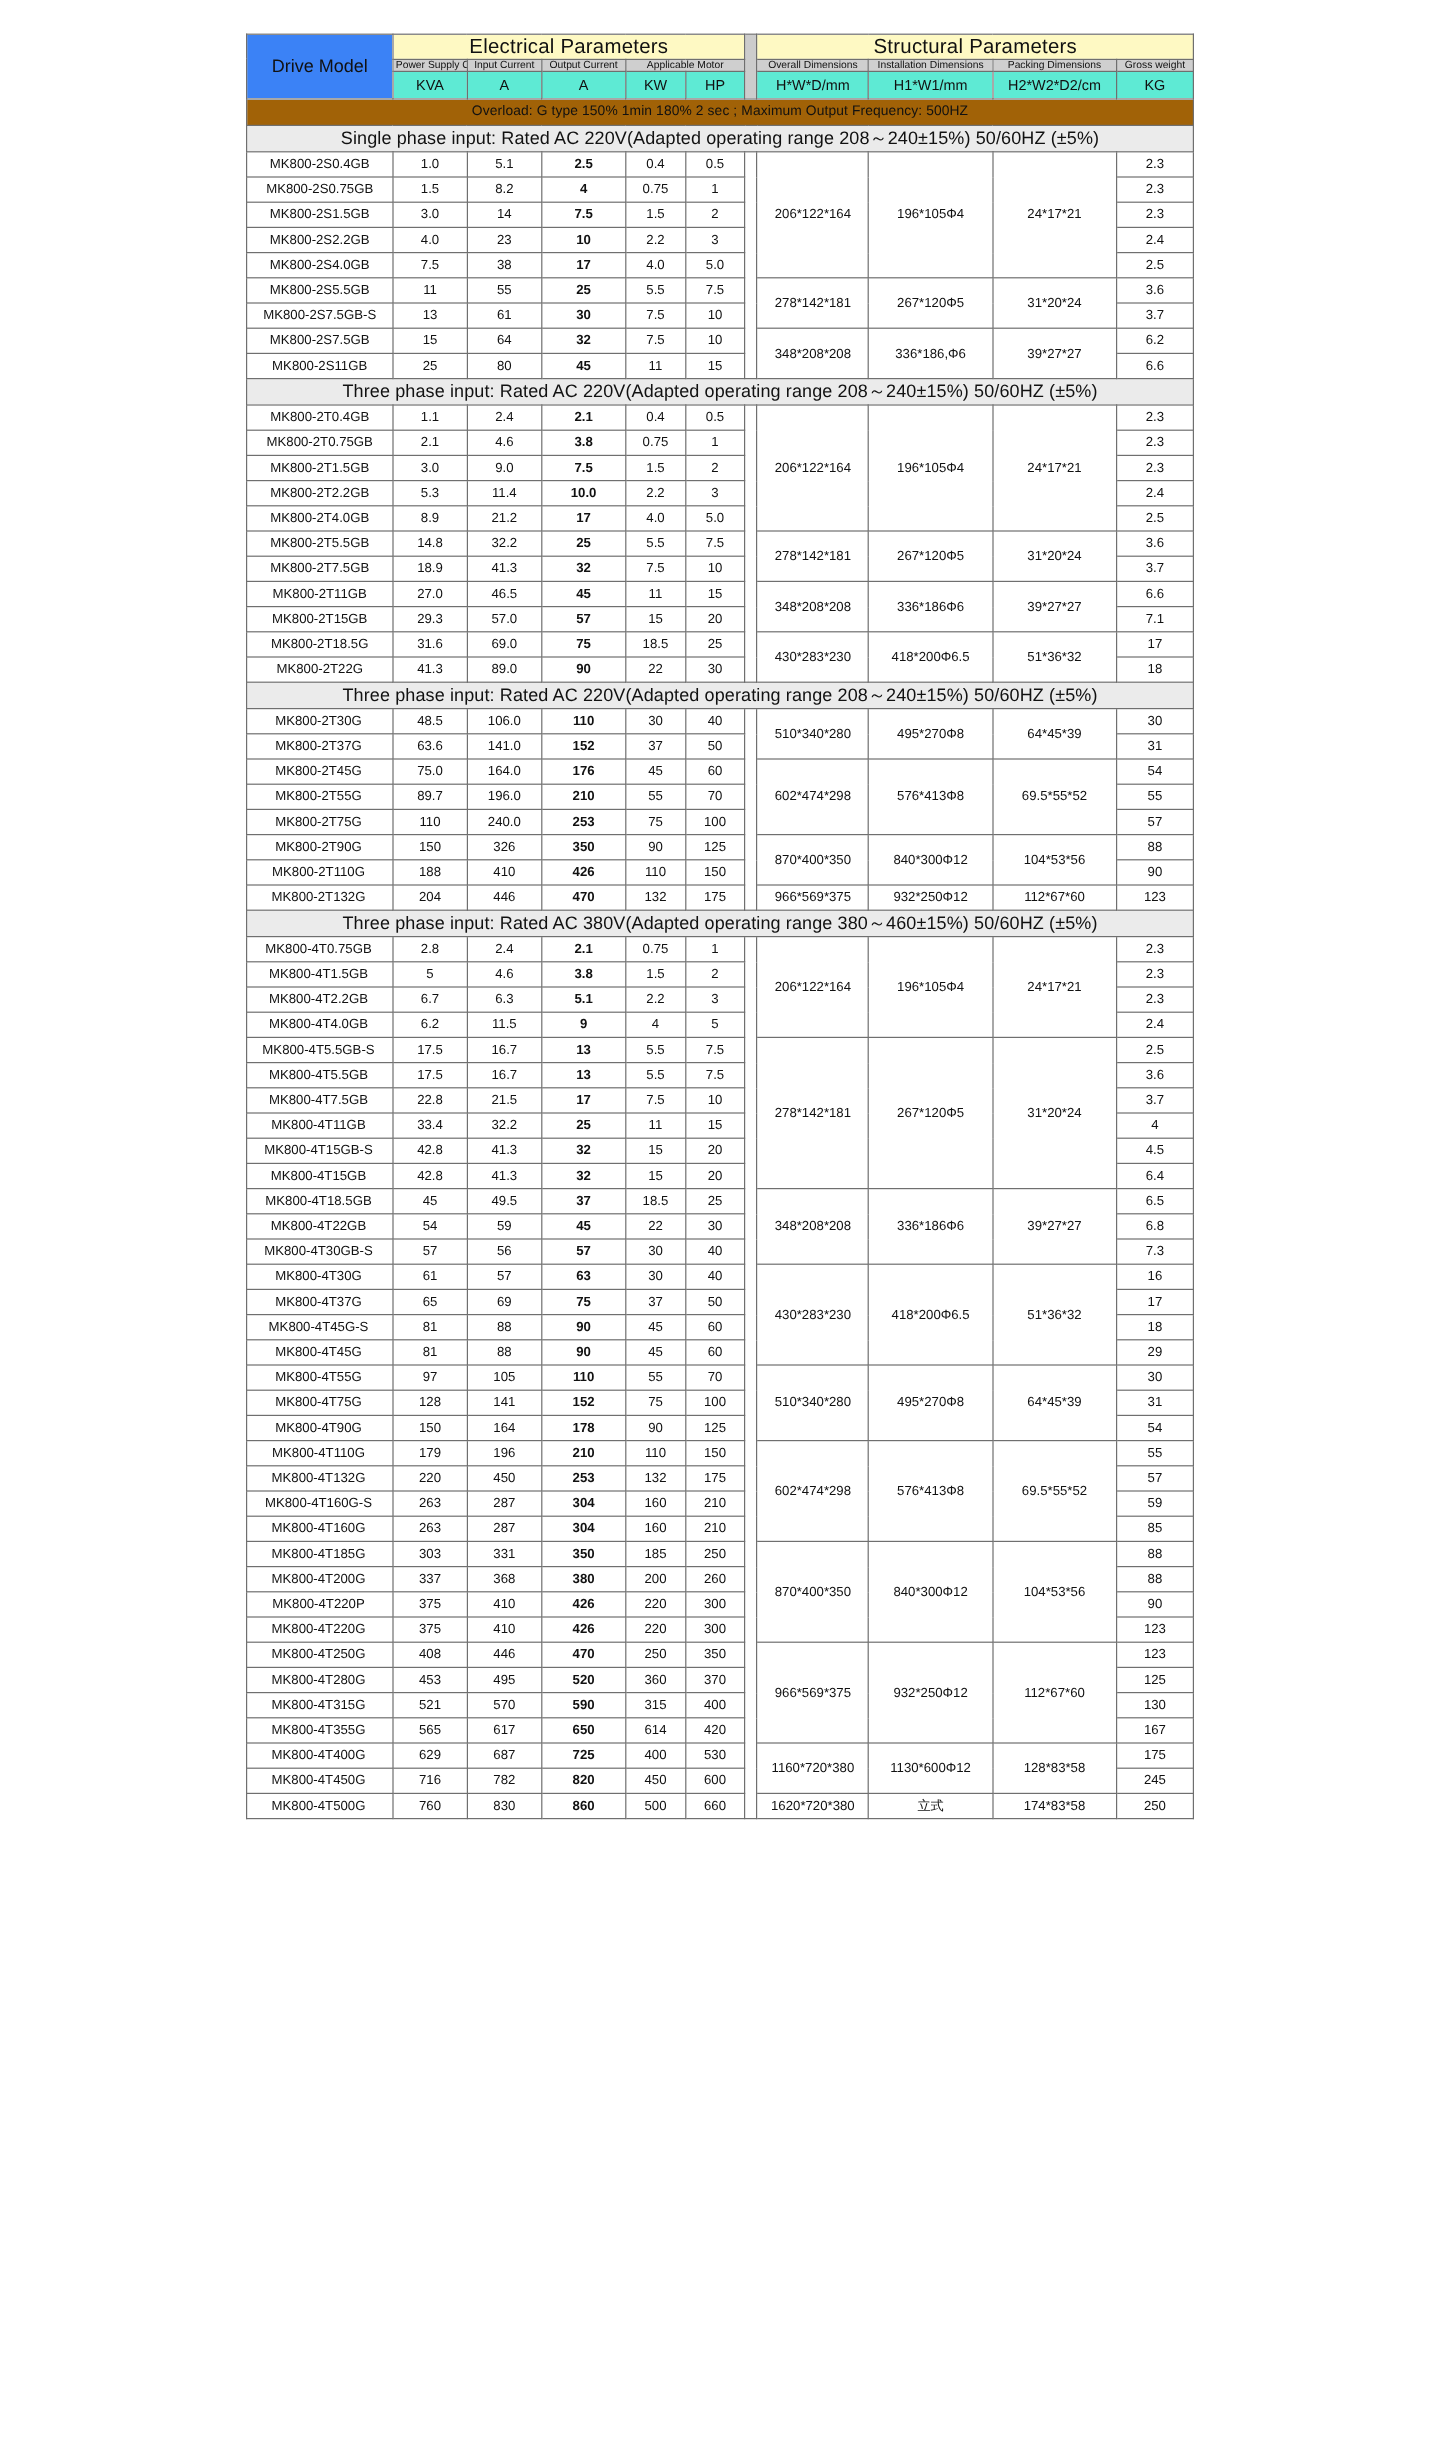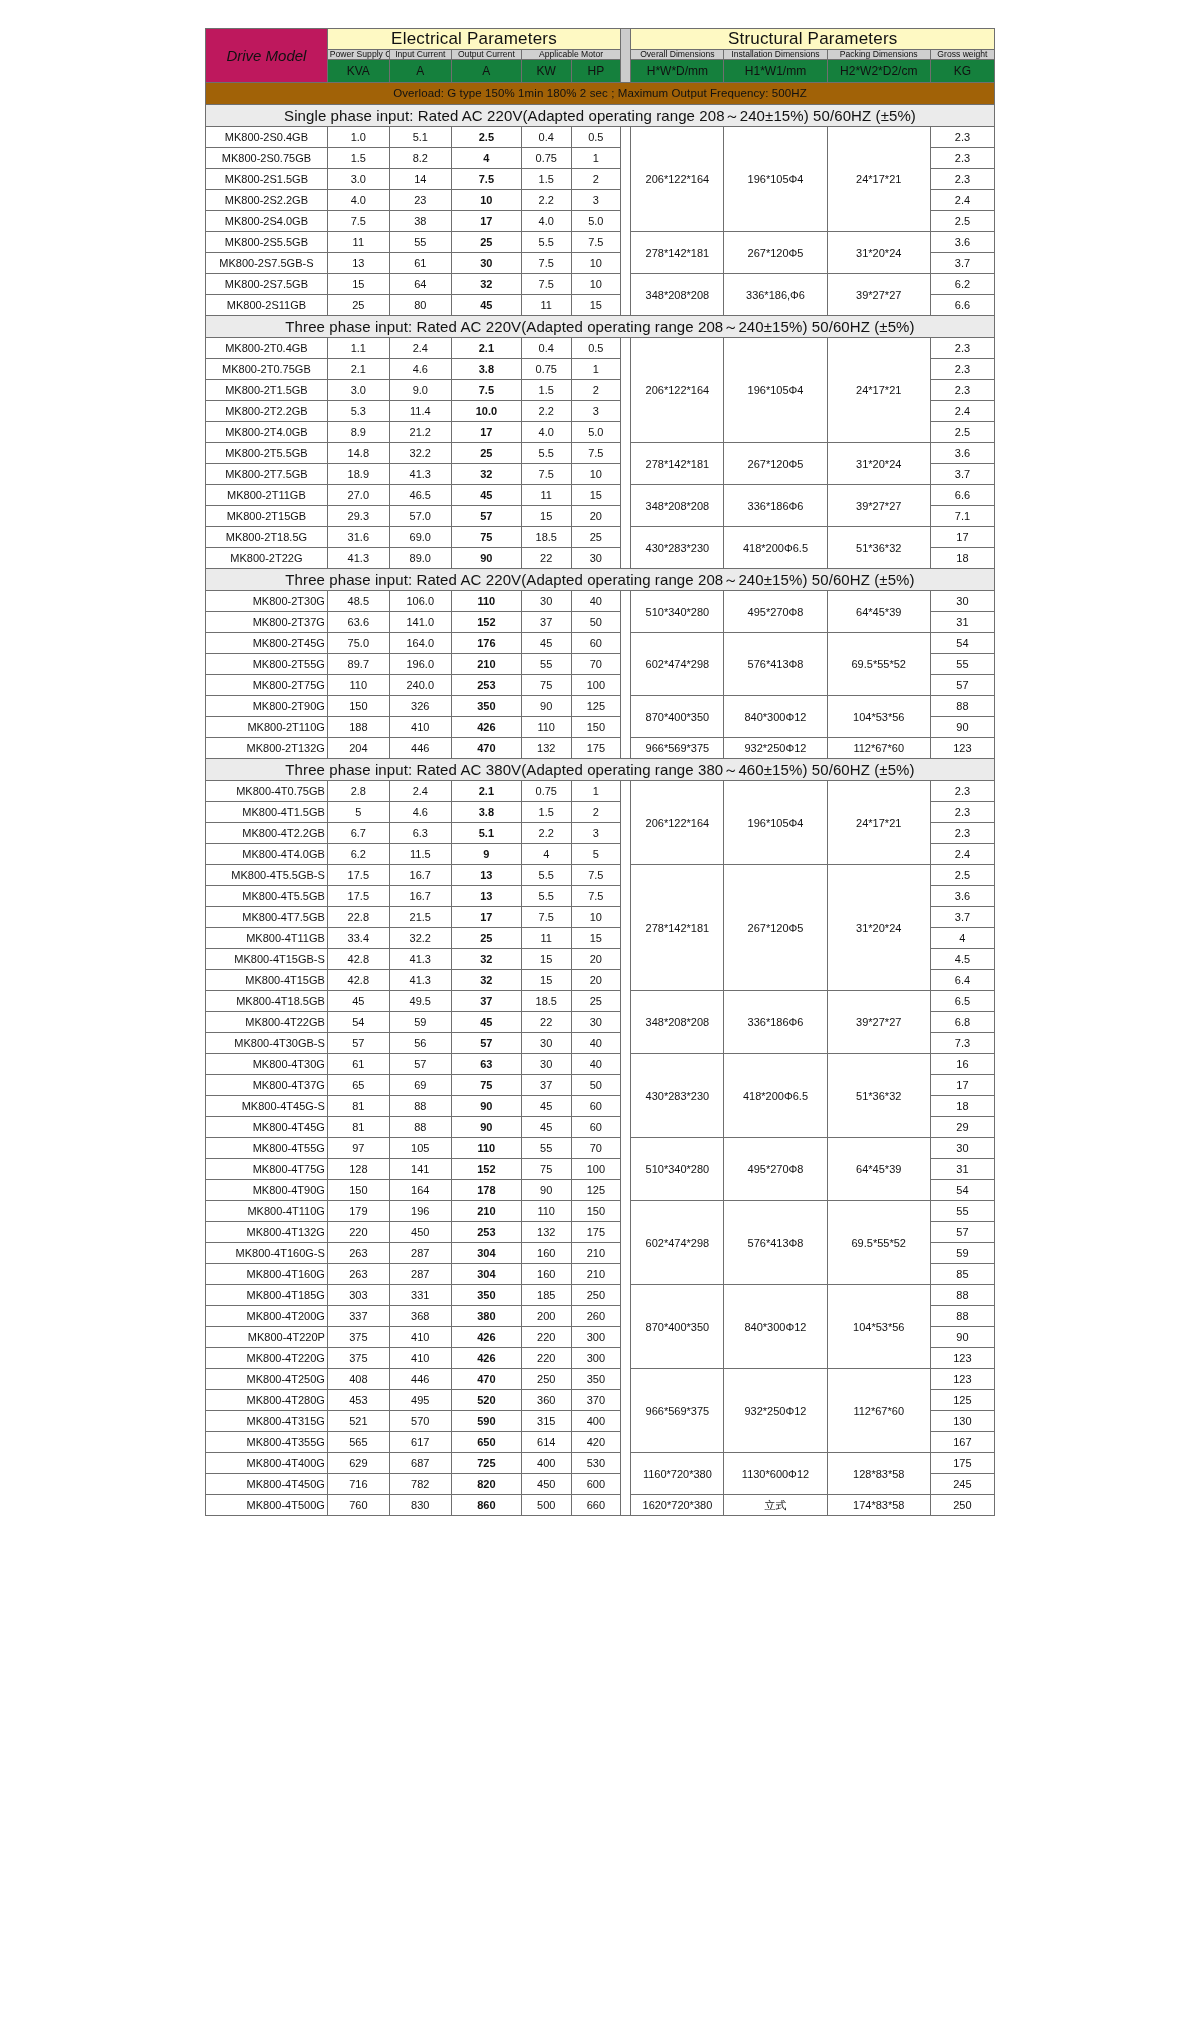--- a/index.html
+++ b/index.html
@@ -31,33 +31,32 @@
     overflow:hidden;
     white-space:nowrap;
   }
   .grp-title{
     font-size:17px;
     letter-spacing:.2px;
     background:#fef9c3;
   }
   .drive-model-head{
     font-size:15px;
-    background:#be185d;
-    font-style:italic;
+    background:#3b82f6;
   }
   .sub-head{
     font-size:8.6px;
     background:#cfcfcf;
     line-height:1.12;
     white-space:normal;
     padding:2px 1px;
   }
   .unit-head{
     font-size:12px;
-    background:#15803d;
+    background:#5eead4;
     height:22px;
   }
   .gap-col{
     border-top:1px solid #6f6f6f;
     border-bottom:1px solid #6f6f6f;
     border-left:1px solid #6f6f6f;
     border-right:1px solid #6f6f6f;
     background:#cccccc;
     padding:0;
   }
@@ -76,21 +75,21 @@
     text-align:center;
     letter-spacing:.1px;
   }
   
   tbody tr.data td{height:20px;}
   td.model{
     text-align:left;
     padding-left:6px;
     font-size:11px;
   }
-  td.model.ctr{text-align:right;padding-left:0;}
+  td.model.ctr{text-align:center;padding-left:0;}
   td.num{font-size:11px;}
   td.num.bold{font-weight:bold;}
   td.dim{font-size:11px;}
   td.wt{font-size:11px;}
   td.spacer{
     border-left:1px solid #6f6f6f;
     border-right:1px solid #6f6f6f;
     border-top:none;
     border-bottom:none;
     background:#fff;

